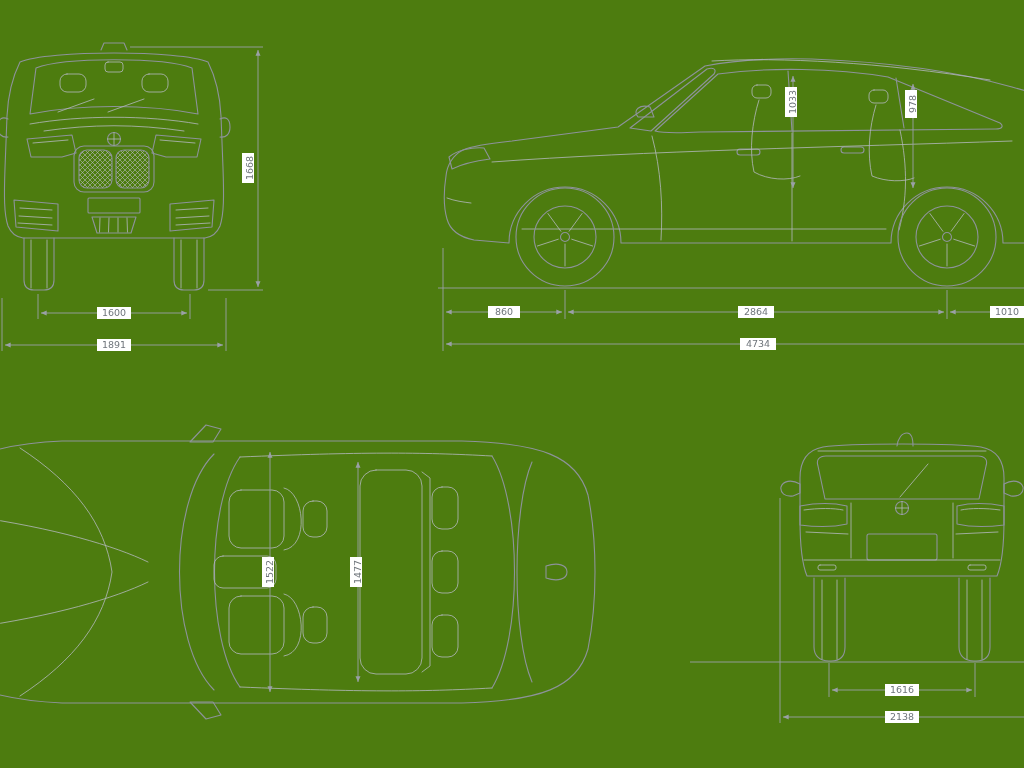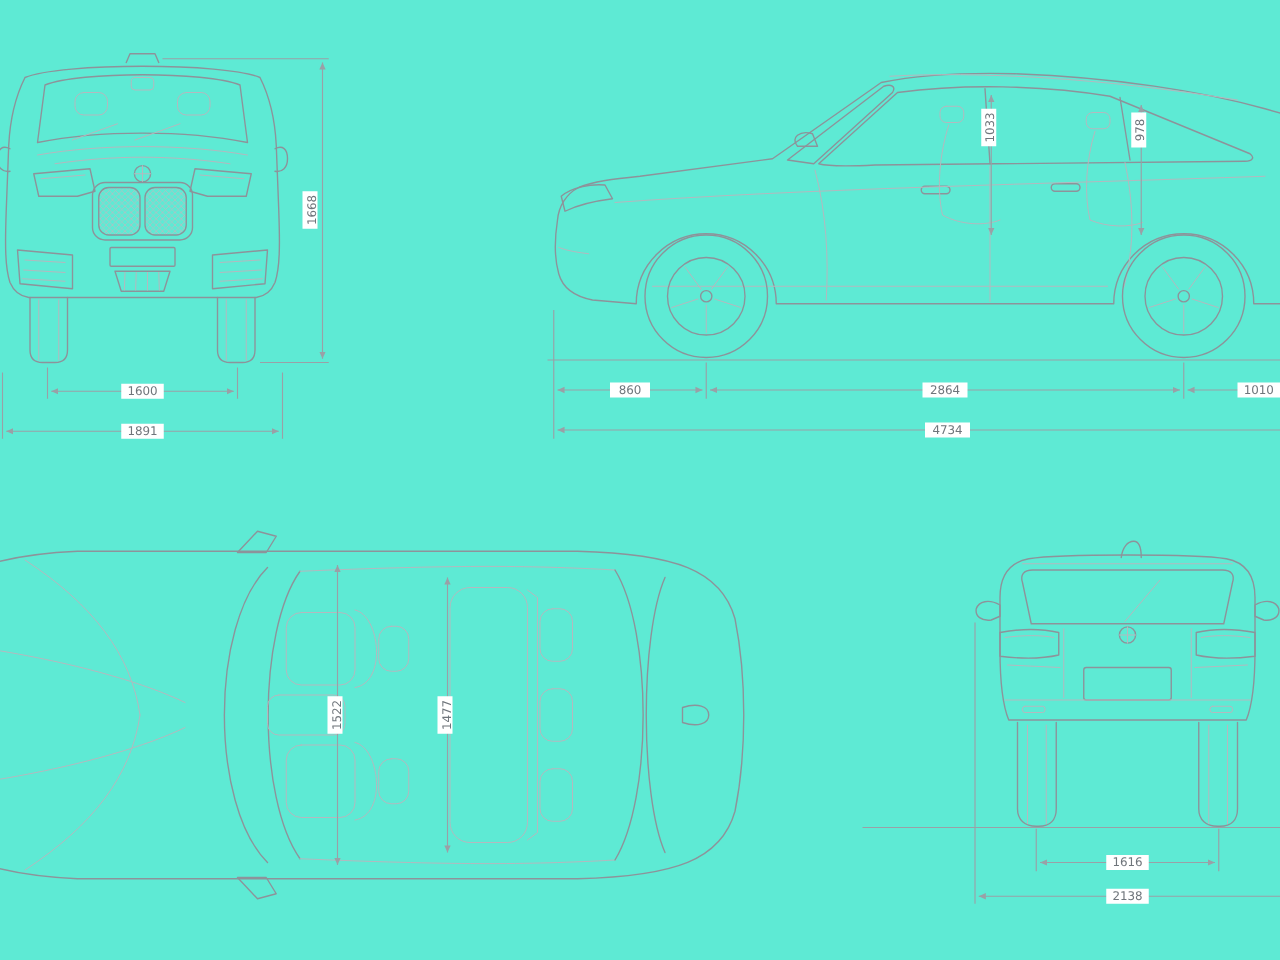--- a/index.html
+++ b/index.html
@@ -1,20 +1,20 @@
 <!DOCTYPE html>
 <html><head>
 <meta charset="utf-8">
 <style>
   html, body { margin: 0; padding: 0; background: #ffffff; }
   .canvas {
     position: relative;
     width: 1024px;
     height: 768px;
-    background: #5eead4;
+    background: #4d7c0f;
     overflow: hidden;
     font-family: "DejaVu Sans", sans-serif;
   }
   svg { display: block; }
   .outline { fill: none; stroke: #8d939a; stroke-width: 1.1; stroke-linecap: round; stroke-linejoin: round; }
   .thin    { fill: none; stroke: #b4b9be; stroke-width: 0.8; stroke-linecap: round; stroke-linejoin: round; }
   .dim     { fill: none; stroke: #9aa0a6; stroke-width: 0.9; }
   .plate   { fill: #ffffff; stroke: none; }
   .lbl     { fill: #6f757b; font-family: "DejaVu Sans", sans-serif; font-size: 9.5px; text-anchor: middle; stroke: none; }
 </style>

